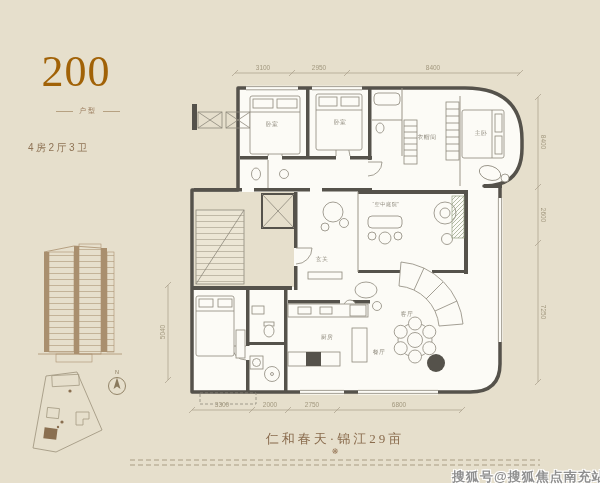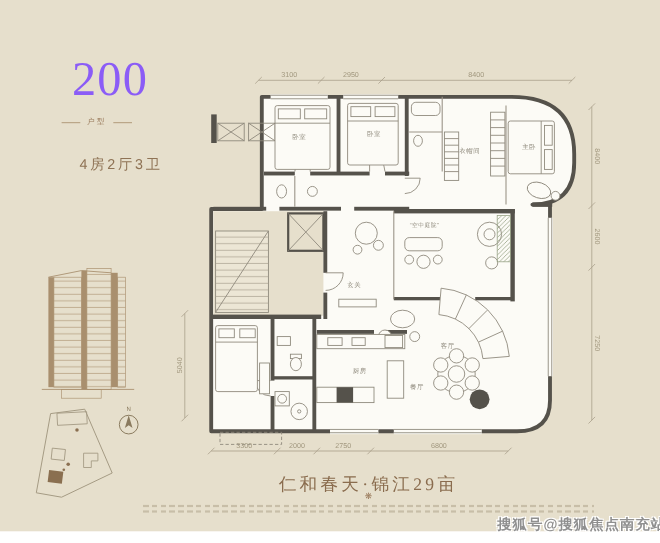--- a/index.html
+++ b/index.html
@@ -3,34 +3,34 @@
 <meta charset="utf-8">
 <style>
   html,body{margin:0;padding:0;}
   #app{
     position:relative;width:600px;height:494px;background:#ffffff;
     font-family:"Liberation Sans",sans-serif;overflow:hidden;
   }
   .card{position:absolute;left:0;top:0;width:600px;height:483px;background:#e6dfcc;}
   .abs{position:absolute;}
   .unit-number{
-    left:40px;top:50px;width:120px;text-align:center;
+    left:16px;top:50px;width:120px;text-align:center;
     font-family:"Liberation Serif",serif;font-size:44px;line-height:1;
-    color:#8b5cf6;letter-spacing:1px;font-weight:400;
+    color:#a16207;letter-spacing:1px;font-weight:400;
   }
   .unit-type-row{
     left:28px;top:106px;width:120px;display:flex;align-items:center;justify-content:center;gap:6px;
     color:#9a7b5c;font-size:7px;letter-spacing:2px;
   }
   .unit-type-row .rule{width:17px;height:1px;background:#b6a182;}
   .area-text{left:28px;top:128px;width:120px;text-align:center;font-size:9px;color:#8f7355;letter-spacing:1px;}
-  .layout-text{left:28px;top:141px;width:120px;text-align:right;font-size:13px;color:#8f7355;letter-spacing:2.5px;}
+  .layout-text{left:28px;top:141px;width:120px;text-align:left;font-size:10px;color:#8f7355;letter-spacing:2.5px;}
   .project-title{
     left:150px;top:430px;width:370px;text-align:center;
-    font-family:"Liberation Serif",serif;font-size:16px;color:#8a6c4e;letter-spacing:3px;
+    font-family:"Liberation Serif",serif;font-size:13px;color:#8a6c4e;letter-spacing:3px;
   }
   .ornament{left:150px;top:447px;width:370px;text-align:center;font-size:8px;color:#9a7b5c;}
   .disclaimer-line{
     left:130px;width:410px;height:1.6px;opacity:.65;
     background:repeating-linear-gradient(90deg,#b7ac94 0 5px,transparent 5px 8px);
   }
   .watermark{
     left:452px;top:468px;font-size:13px;font-weight:bold;color:#8f8f8f;letter-spacing:1px;white-space:nowrap;
     text-shadow:-1px -1px 0 #fff,1px -1px 0 #fff,-1px 1px 0 #fff,1px 1px 0 #fff;
   }

